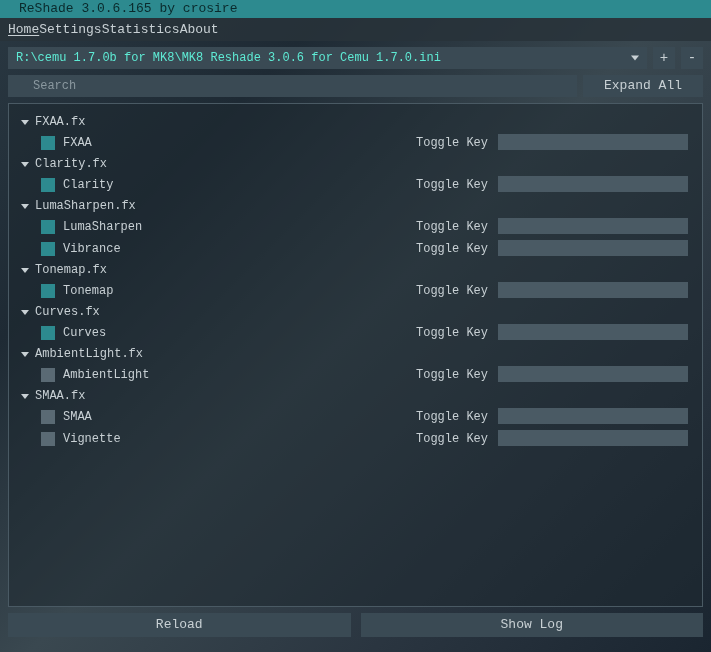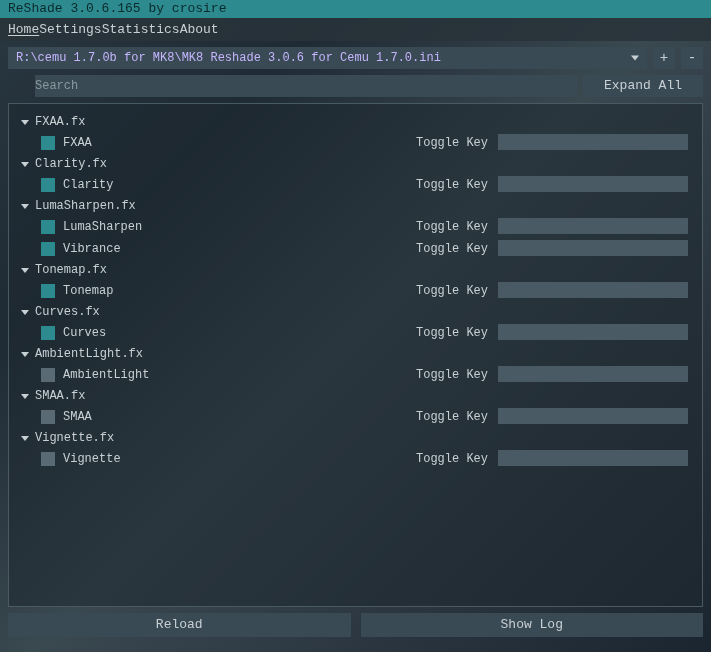--- a/index.html
+++ b/index.html
@@ -9,21 +9,21 @@
     font-family: 'Courier New', monospace;
     font-size: 13px;
     color: #c8d0d4;
     background: linear-gradient(135deg, #2a3842 0%, #1e2a34 25%, #3a4850 50%, #2a3540 75%, #1a2530 100%);
     overflow: hidden;
     position: relative;
   }
   .title-bar {
     background: #2d8a8f;
     color: #0a2a2c;
-    padding: 2px 8px;
+    padding: 2px 19px;
     font-size: 13px;
     font-weight: normal;
     height: 18px;
     line-height: 14px;
   }
   .menu-bar {
     background: rgba(40,50,58,0.85);
     padding: 4px 8px;
     display: flex;
     font-size: 13px;
@@ -43,21 +43,21 @@
     gap: 6px;
     height: calc(100% - 50px);
   }
   .row {
     display: flex;
     gap: 6px;
   }
   .path-select {
     flex: 1;
     background: #3a4a54;
-    color: #c4b5fd;
+    color: #5eead4;
     padding: 4px 8px;
     height: 22px;
     line-height: 14px;
     position: relative;
     font-size: 12px;
     white-space: nowrap;
     overflow: hidden;
   }
   .dropdown-arrow {
     position: absolute;
@@ -79,25 +79,24 @@
     justify-content: center;
     cursor: pointer;
     font-size: 14px;
   }
   .search-row { display:flex; gap:6px; }
   .search-input {
     flex: 1;
     background: #3a4a54;
     color: #bef264;
     border: none;
-    padding: 4px 0;
+    padding: 4px 25px;
     height: 22px;
     font-family: inherit;
     font-size: 12px;
-    margin-left: 27px;
   }
   .search-input::placeholder { color: #8a989f; }
   .expand-btn, .bottom-btn {
     background: #3a4a54;
     color: #c8d0d4;
     padding: 4px 12px;
     height: 22px;
     line-height: 14px;
     text-align: center;
     cursor: pointer;
@@ -298,24 +297,20 @@
         </div>
         <div class="effect-row">
           <div class="checkbox"></div>
           <span class="effect-name">SMAA</span>
           <span class="spacer"></span>
           <span class="toggle-label">Toggle Key</span>
           <div class="toggle-input"></div>
         </div>
       </div>
       <div class="effect-group">
-        <div class="group-header">
-          <span class="chevron"></span>
-          <span class="group-name">Vignette.fx</span>
-        </div>
         <div class="effect-row">
           <div class="checkbox"></div>
           <span class="effect-name">Vignette</span>
           <span class="spacer"></span>
           <span class="toggle-label">Toggle Key</span>
           <div class="toggle-input"></div>
         </div>
       </div>
     </div>
 

